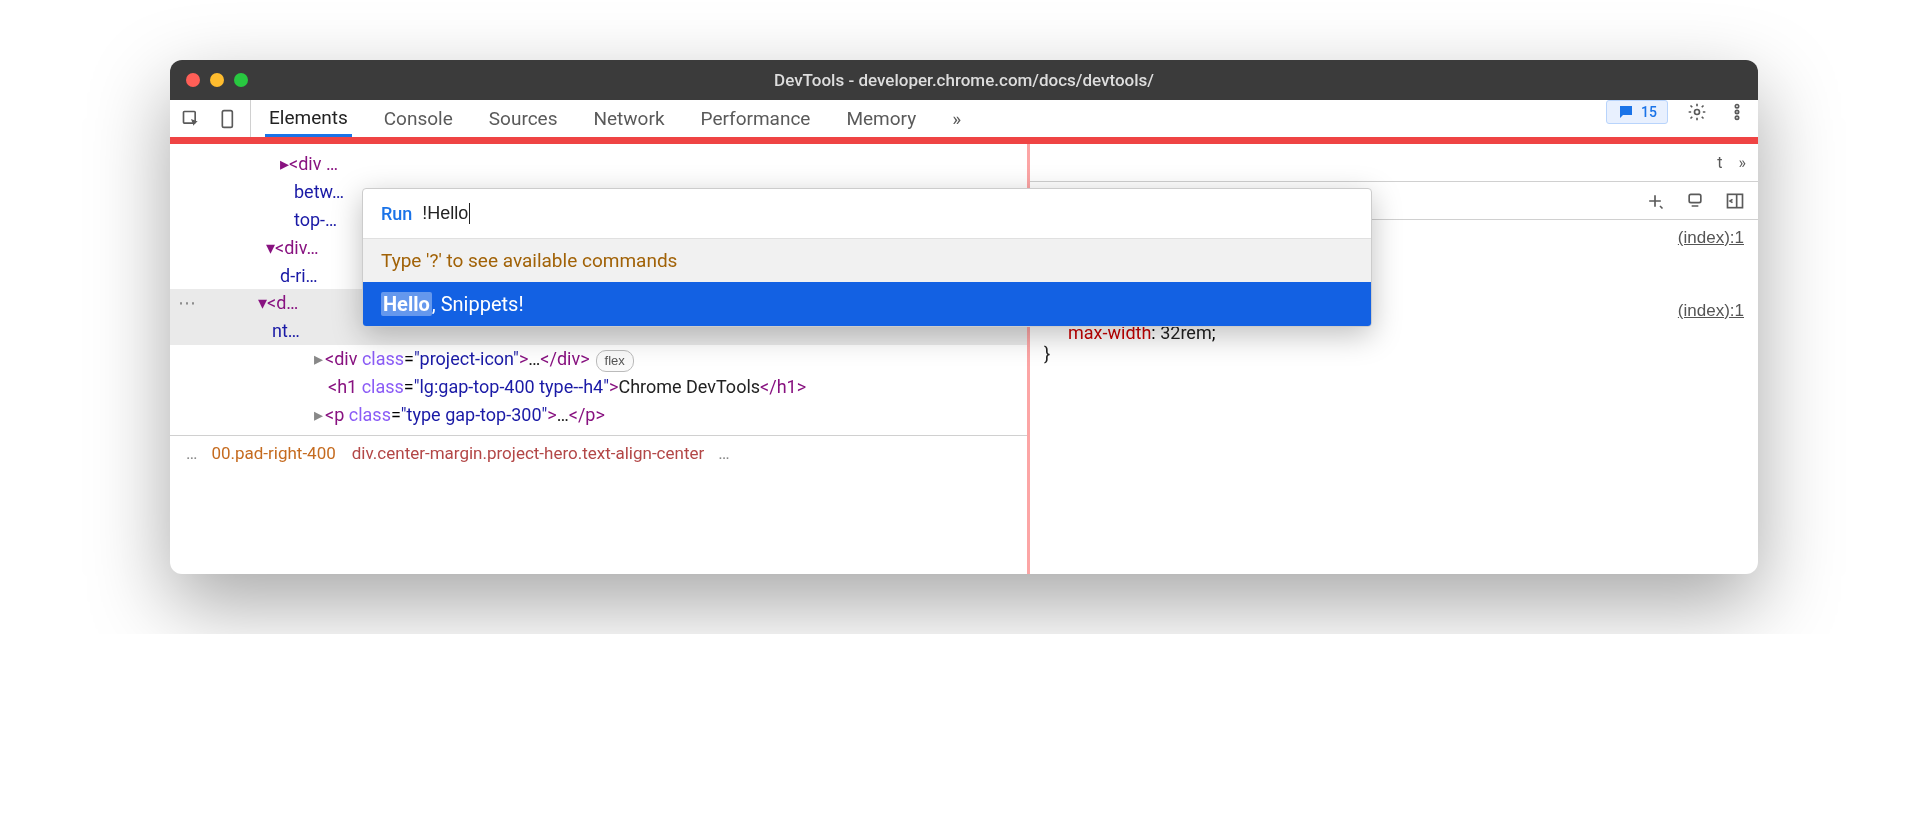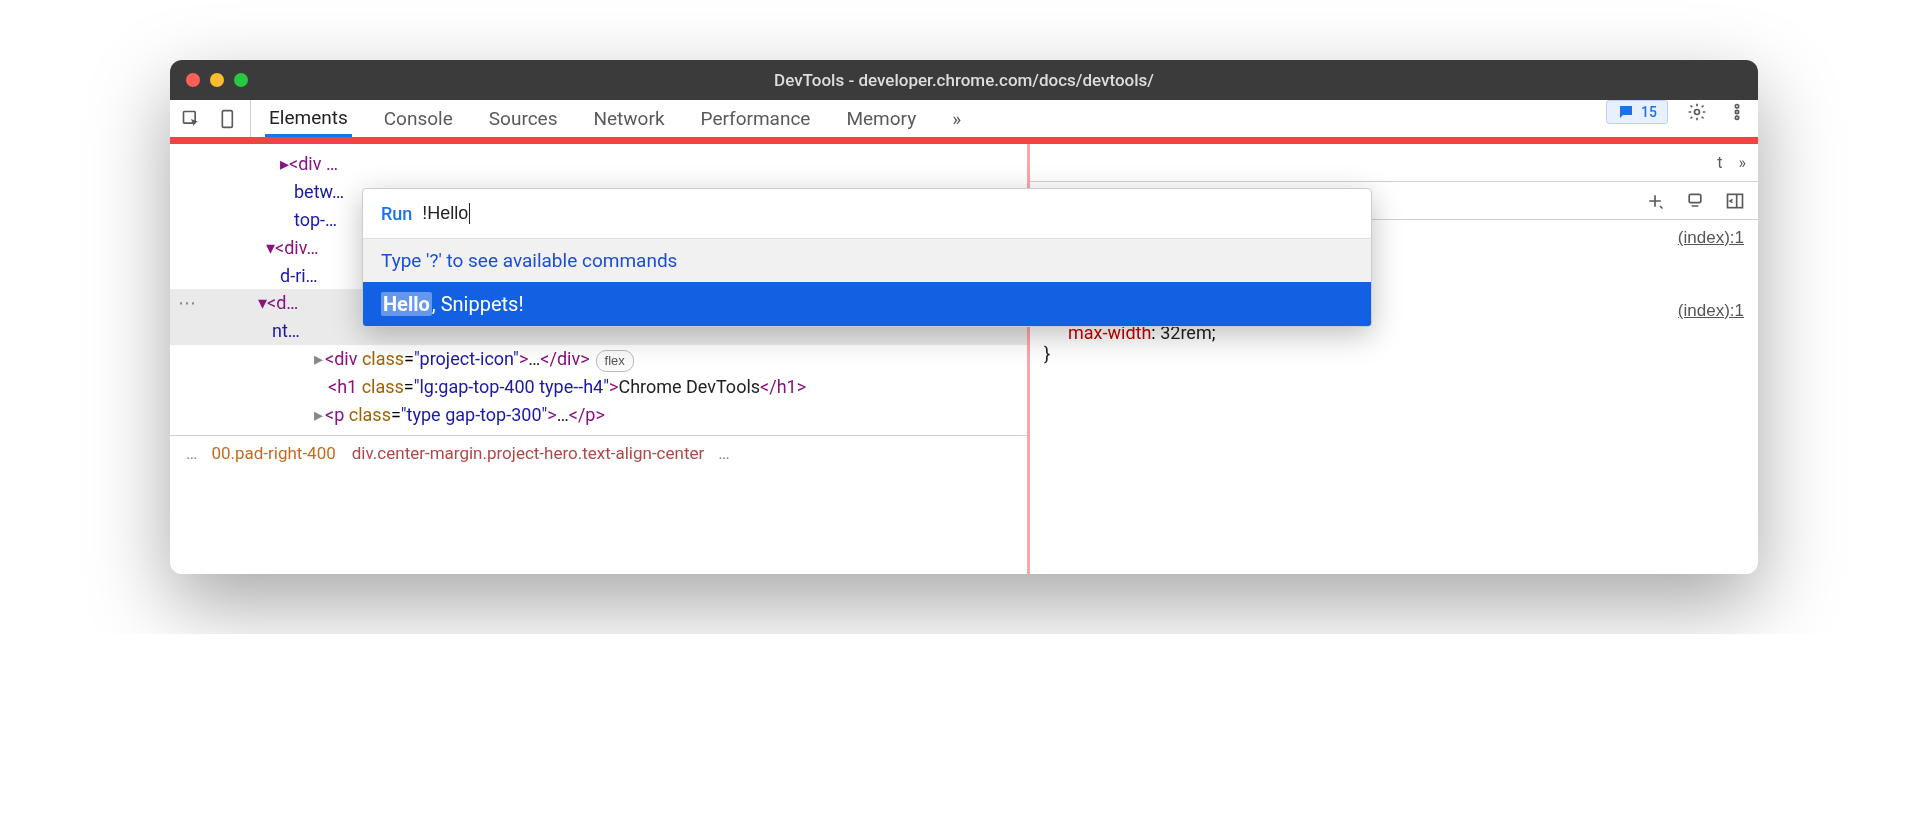--- a/index.html
+++ b/index.html
@@ -19,38 +19,38 @@
 .toolbar-right { margin-left:auto; display:flex; align-items:center; gap:18px; }
 .badge { display:flex; align-items:center; gap:6px; background:#e8f0fe; color:#1a73e8; padding:2px 10px; border-radius:3px; font-size:14px; font-weight:500; border:1px solid #b8d4fc; }
 .content { display:flex; height:430px; position:relative; }
 .left-pane { flex:0 0 860px; overflow:hidden; border-right:3px solid #fca5a5; font-family:Menlo,Consolas,monospace; font-size:18px; position:relative; }
 .right-pane { flex:1; display:flex; flex-direction:column; }
 .sub-toolbar { height:38px; border-bottom:1px solid #d0d0d0; display:flex; align-items:center; justify-content:flex-end; gap:16px; padding:0 12px; color:#5a5a5a; }
 .sub-toolbar2 { height:38px; border-bottom:1px solid #d0d0d0; display:flex; align-items:center; justify-content:flex-end; gap:18px; padding:0 12px; color:#5a5a5a; }
 .dom { padding:6px 0 6px 40px; line-height:1.55; }
 .dom-row { white-space:pre; }
 .tri { color:#888; margin-right:2px; }
-.tag-bracket{color:#881280;} .attr-n{color:#a16207;} .attr-v{color:#1a1aa6;} .txt{color:#222;}
+.tag-bracket{color:#881280;} .attr-n{color:#8b5cf6;} .attr-v{color:#1a1aa6;} .txt{color:#222;}
 .dom-selected { background:#eaeaea; margin-left:-40px; padding-left:40px; position:relative;}
 .dom-selected::before{content:"⋯"; position:absolute; left:8px; color:#888;}
 .flex-badge { display:inline-block; font-size:13px; border:1px solid #bbb; border-radius:10px; padding:0 8px; margin-left:6px; background:#fafafa; color:#555; font-family:-apple-system,sans-serif;}
 .breadcrumb { height:36px; border-top:1px solid #d0d0d0; display:flex; align-items:center; padding:0 10px; font-size:17px; font-family:-apple-system,sans-serif; overflow:hidden; }
 .crumb { padding:0 8px; color:#888; white-space:nowrap; }
 .crumb.c1 { color:#c56b1f; }
 .crumb.c2 { color:#b34747; }
 .bc-ell{color:#888; padding:0 6px;}
 .styles { flex:1; font-family:Menlo,Consolas,monospace; font-size:18px; padding:8px 14px; overflow:hidden; }
 .src-link { float:right; text-decoration:underline; color:#555; font-family:-apple-system,sans-serif; font-size:17px;}
 .css-sel{color:#881280;} .css-prop{color:#c80000;} .css-val{color:#222;} .brace{color:#222;}
 
 .palette { position:absolute; top:44px; left:192px; width:1010px; background:#fff; box-shadow:0 8px 30px rgba(0,0,0,.25); border:1px solid #ccc; border-radius:4px; z-index:10; overflow:hidden;}
 .pal-input-row { display:flex; align-items:center; padding:14px 18px; font-size:18px; gap:10px; }
 .pal-prefix { color:#1a73e8; font-weight:500;}
 .pal-query { color:#222; font-family:-apple-system,sans-serif; border-right:1px solid #222; padding-right:1px;}
-.pal-hint { background:#f1f1f1; padding:10px 18px; color:#1d4ed8; font-size:19px; border-top:1px solid #e0e0e0;}
+.pal-hint { background:#f1f1f1; padding:10px 18px; color:#a16207; font-size:19px; border-top:1px solid #e0e0e0;}
 .pal-item { background:#1361e3; color:#fff; padding:10px 18px; font-family:Menlo,Consolas,monospace; font-size:20px;}
 .pal-item .hl{background:rgba(255,255,255,.35); padding:0 2px; border-radius:2px; font-weight:bold;}
 svg{width:20px;height:20px;stroke:currentColor;fill:none;stroke-width:2;}
 </style>
 </head>
 <body>
 
 <div class="window">
 
   <div class="titlebar">

